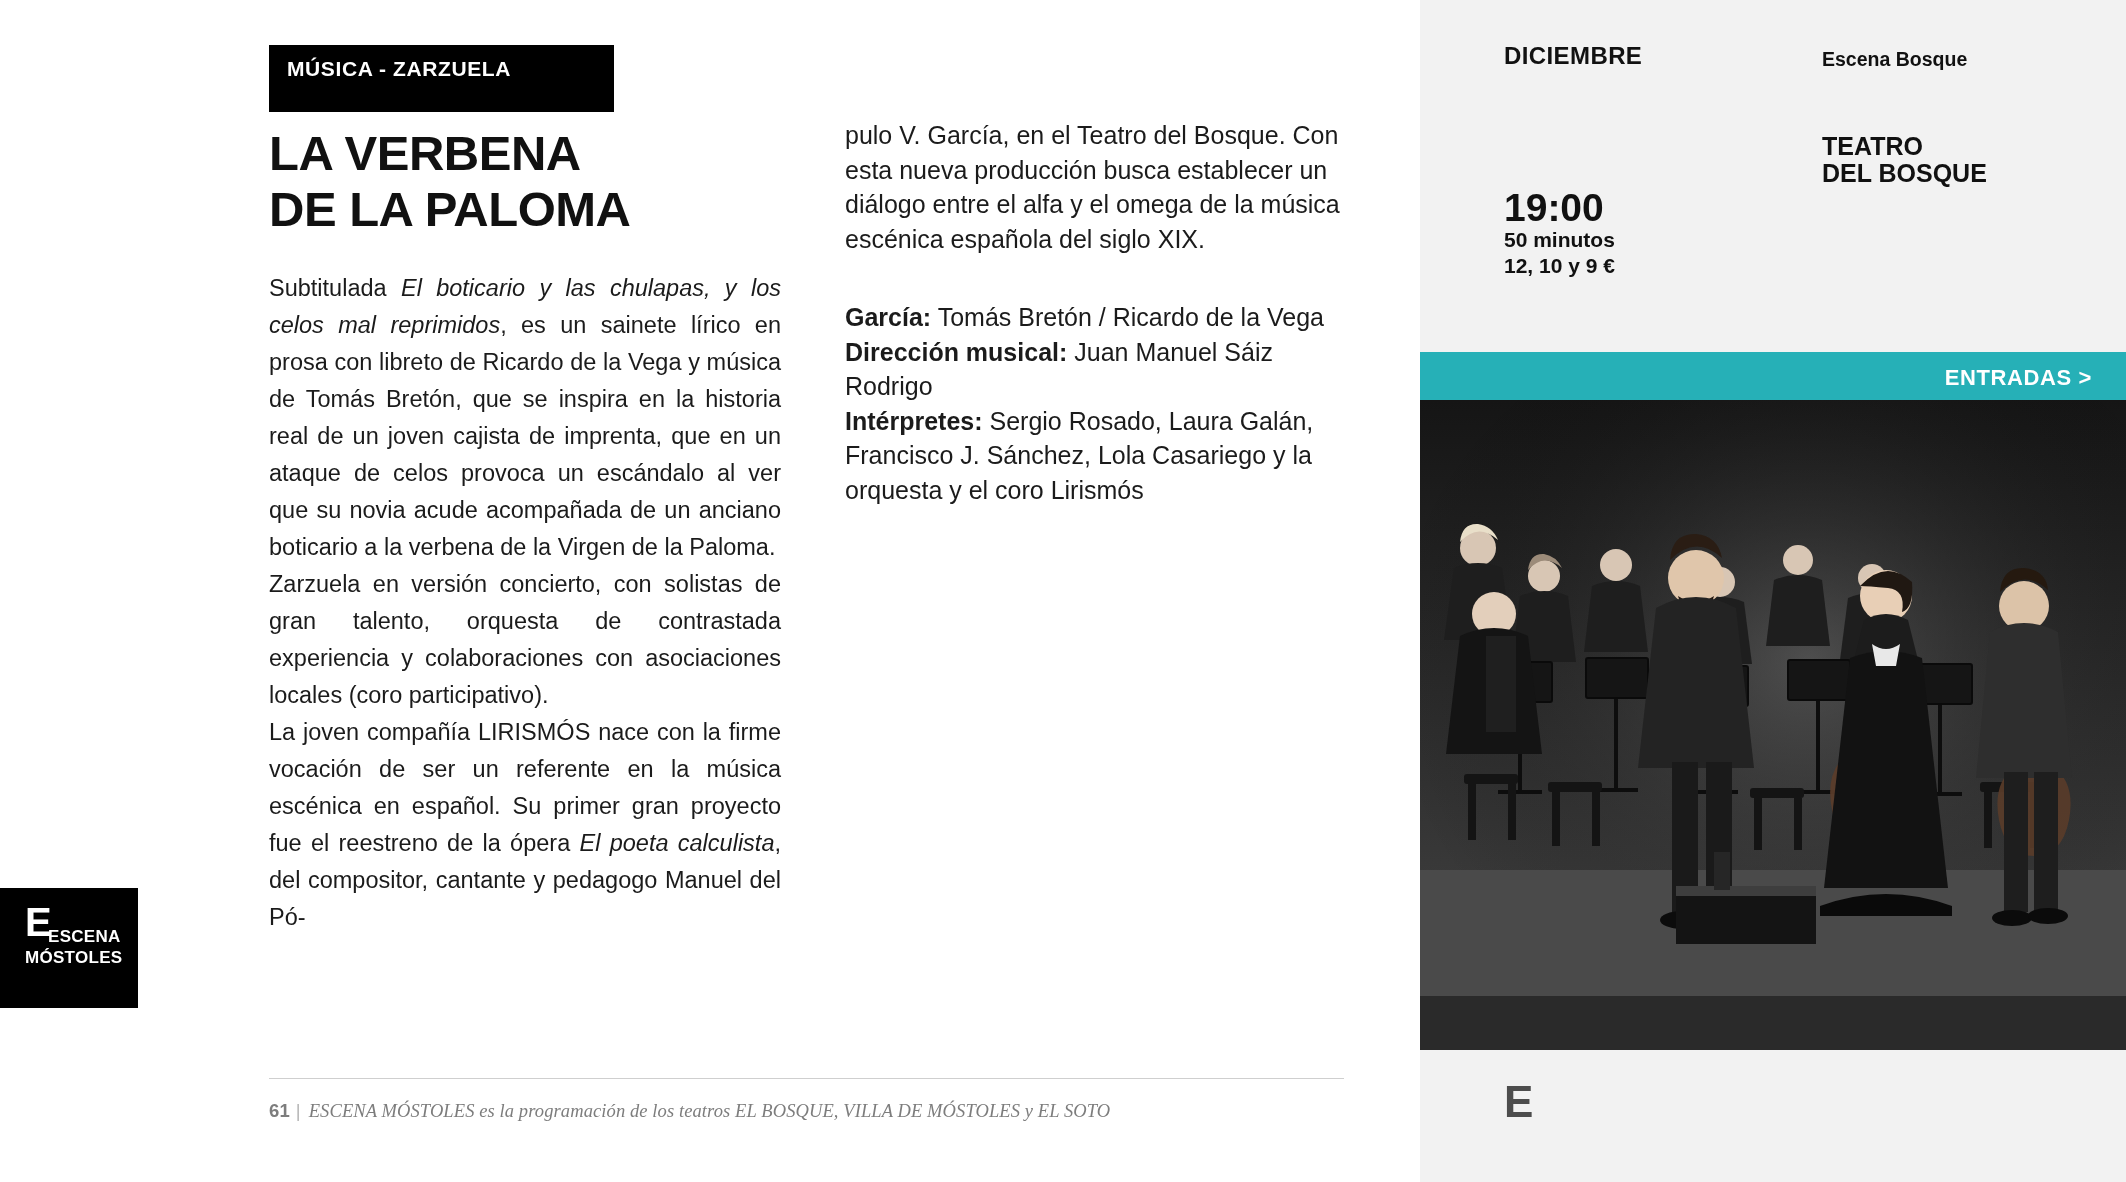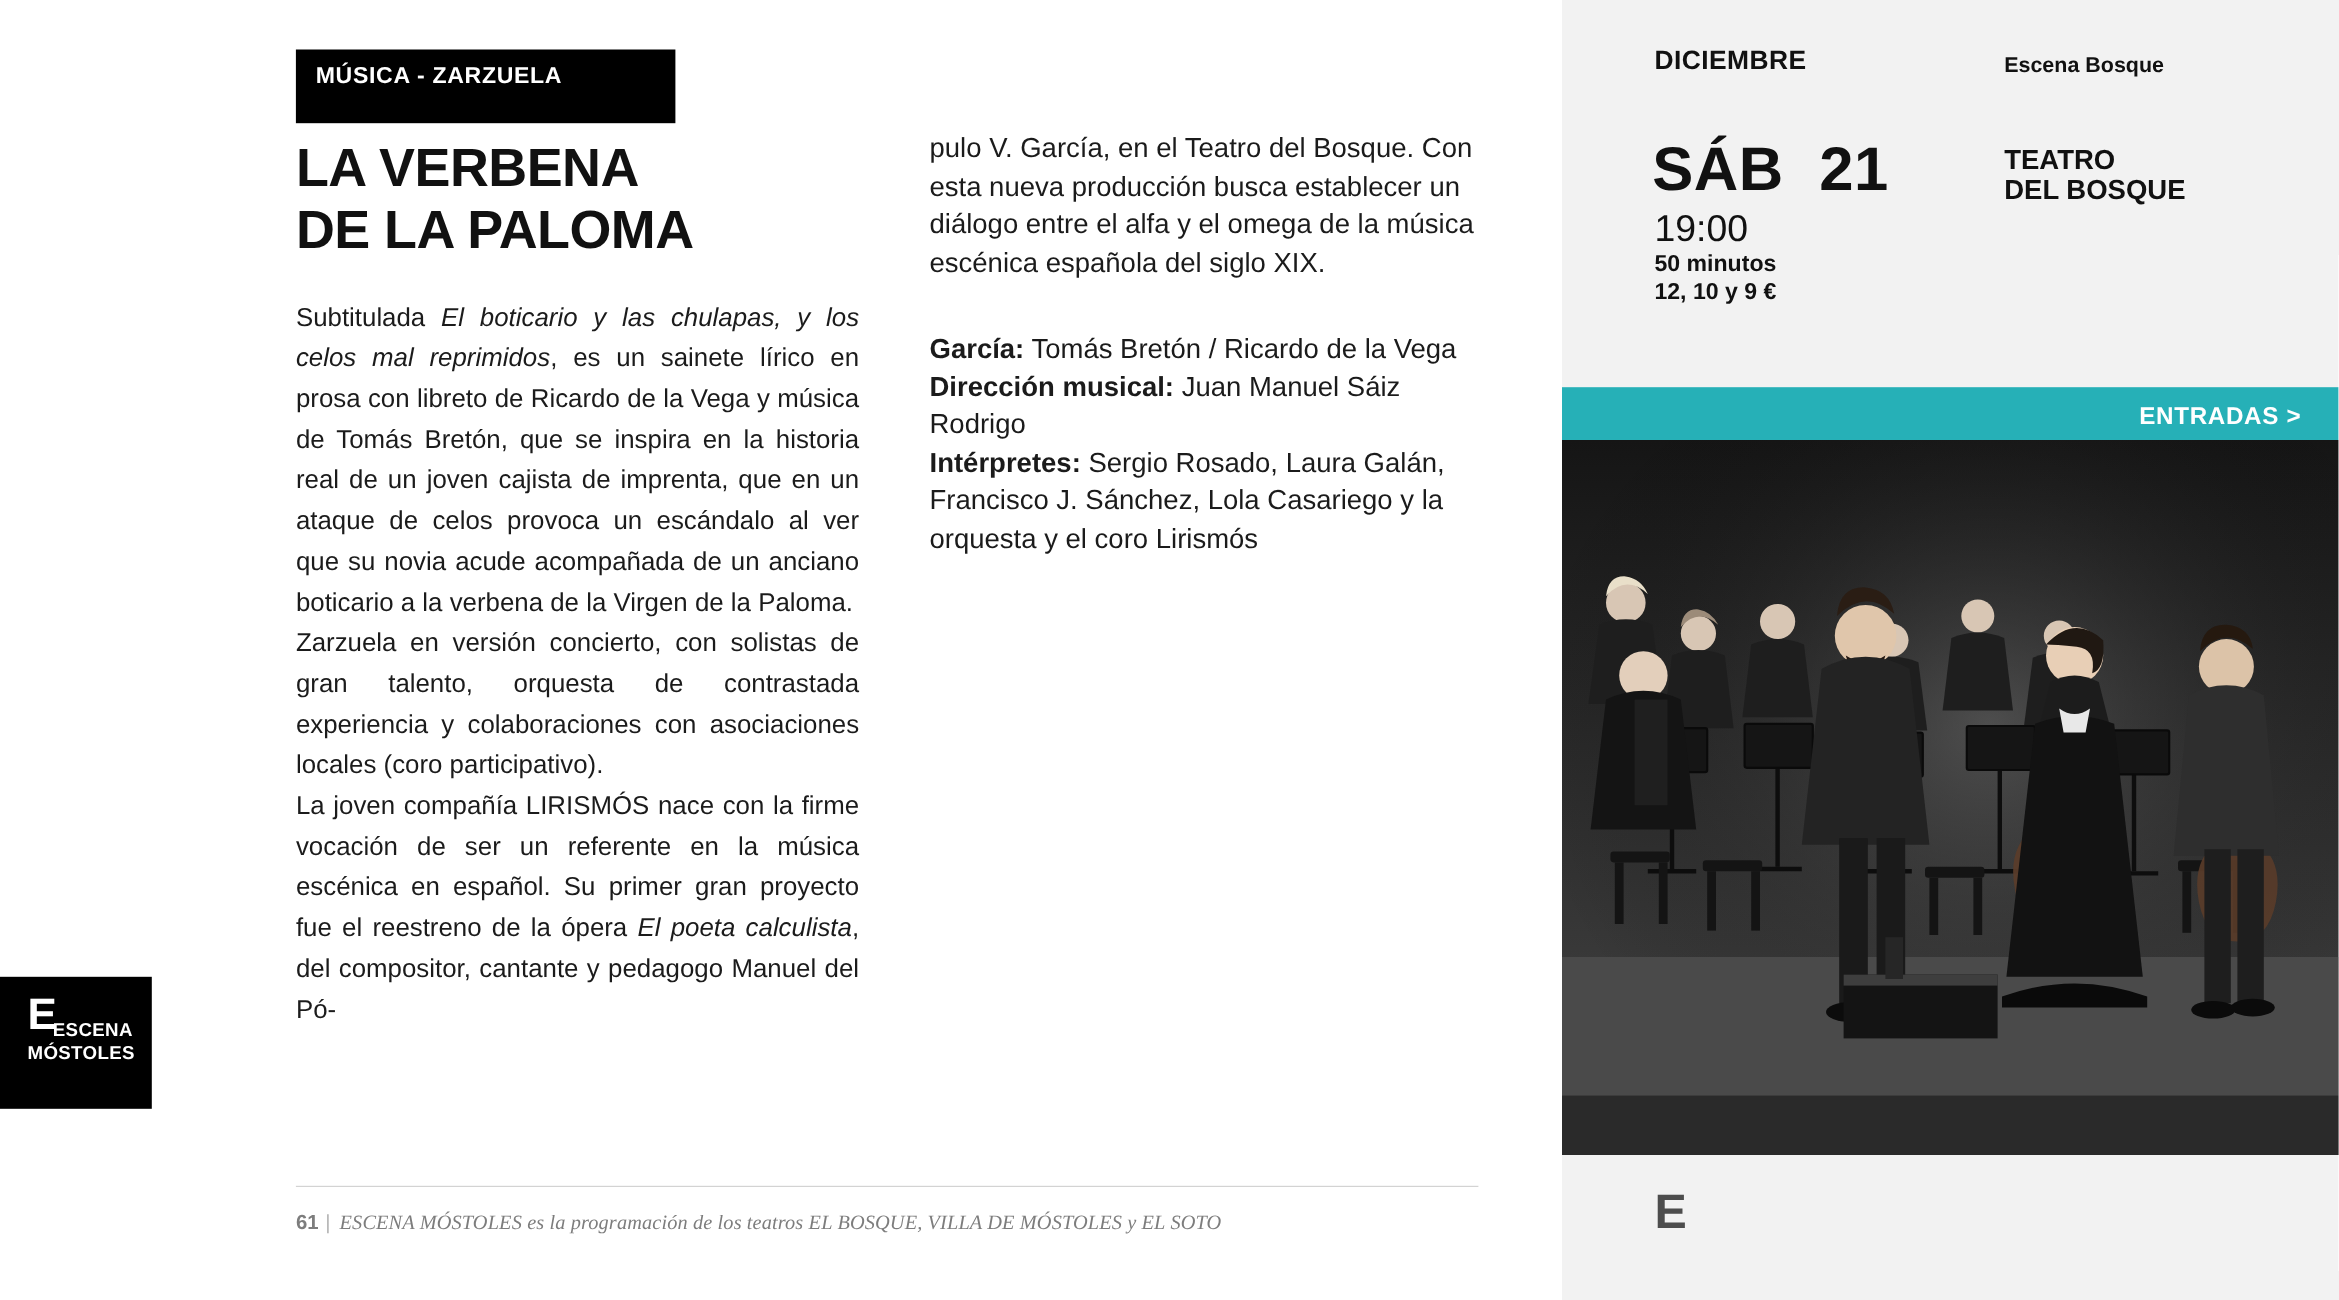--- a/index.html
+++ b/index.html
@@ -196,22 +196,22 @@
     font-weight: bold;
     letter-spacing: 0.5px;
     color: #111;
     line-height: 58px;
     white-space: pre;
   }
   .side-time {
     position: absolute;
     left: 84px;
     top: 190px;
-    font-size: 34px;
-    font-weight: normal;
+    font-size: 39px;
+    font-weight: bold;
     color: #111;
     line-height: 36px;
   }
   .side-duration {
     position: absolute;
     left: 84px;
     top: 228px;
     font-size: 21px;
     font-weight: bold;
     color: #111;
@@ -318,21 +318,20 @@
 
     <div class="footer-rule"></div>
     <div class="footer">
       <span class="pagenum">61</span><span class="sep">|</span><span>ESCENA MÓSTOLES es la programación de los teatros EL BOSQUE, VILLA DE MÓSTOLES y EL SOTO</span>
     </div>
   </div>
 
   <div class="side">
     <div class="side-month">DICIEMBRE</div>
     <div class="side-brand">Escena Bosque</div>
-    <div class="side-day">SÁB  21</div>
     <div class="side-time">19:00</div>
     <div class="side-duration">50 minutos</div>
     <div class="side-price">12, 10 y 9 €</div>
     <div class="side-venue">
       <div>TEATRO</div>
       <div>DEL BOSQUE</div>
     </div>
 
     <div class="tickets-bar">
       <span class="label">ENTRADAS &gt;</span>

